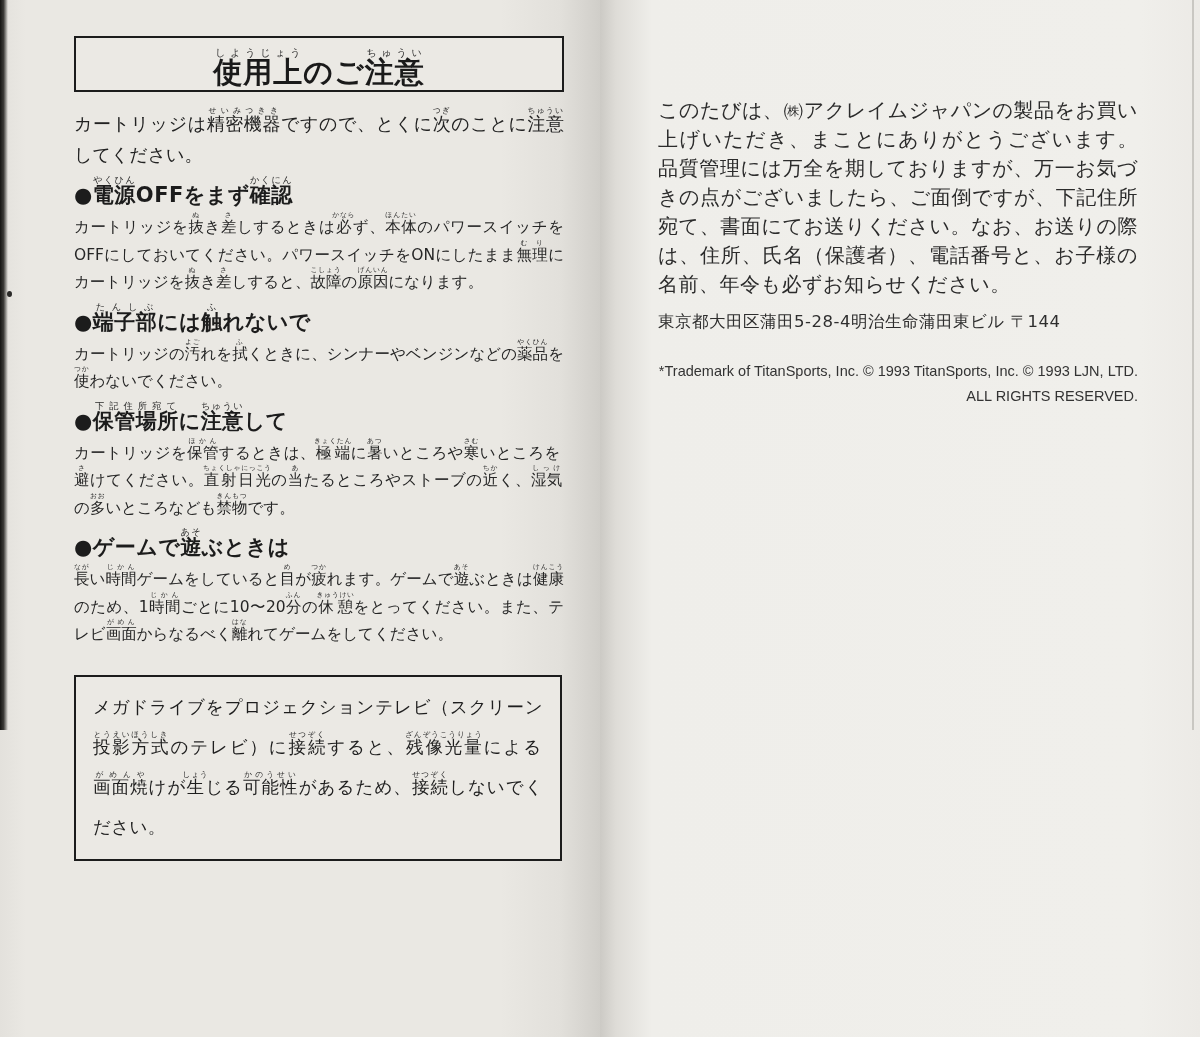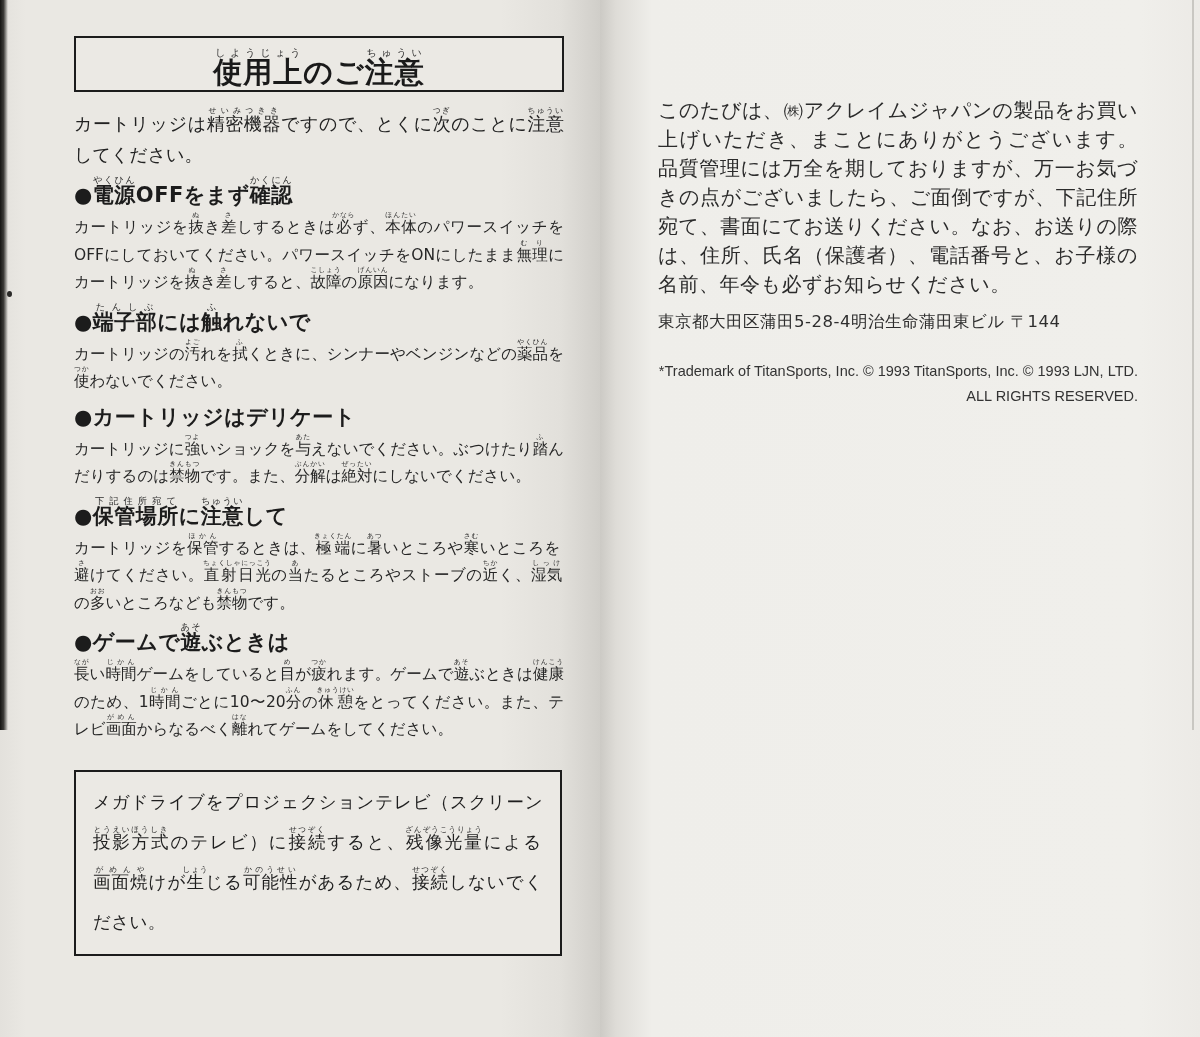--- a/index.html
+++ b/index.html
@@ -121,24 +121,20 @@
     </div>
 
     <div class="usage-section">
       <div class="section-heading">●<ruby>端子部<rt>たんしぶ</rt></ruby>には<ruby>触<rt>ふ</rt></ruby>れないで</div>
     </div>
 
     <div class="usage-section">
       <div class="section-body">カートリッジの<ruby>汚<rt>よご</rt></ruby>れを<ruby>拭<rt>ふ</rt></ruby>くときに、シンナーやベンジンなどの<ruby>薬品<rt>やくひん</rt></ruby>を<ruby>使<rt>つか</rt></ruby>わないでください。</div>
     </div>
 
-    <div class="usage-section">
-      <div class="section-heading">●カートリッジはデリケート</div>
-      <div class="section-body">カートリッジに<ruby>強<rt>つよ</rt></ruby>いショックを<ruby>与<rt>あた</rt></ruby>えないでください。ぶつけたり<ruby>踏<rt>ふ</rt></ruby>んだりするのは<ruby>禁物<rt>きんもつ</rt></ruby>です。また、<ruby>分解<rt>ぶんかい</rt></ruby>は<ruby>絶対<rt>ぜったい</rt></ruby>にしないでください。</div>
-    </div>
 
     <div class="usage-section">
       <div class="section-heading">●<ruby>保管場所<rt>下記住所宛て</rt></ruby>に<ruby>注意<rt>ちゅうい</rt></ruby>して</div>
       <div class="section-body">カートリッジを<ruby>保管<rt>ほかん</rt></ruby>するときは、<ruby>極端<rt>きょくたん</rt></ruby>に<ruby>暑<rt>あつ</rt></ruby>いところや<ruby>寒<rt>さむ</rt></ruby>いところを<ruby>避<rt>さ</rt></ruby>けてください。<ruby>直射日光<rt>ちょくしゃにっこう</rt></ruby>の<ruby>当<rt>あ</rt></ruby>たるところやストーブの<ruby>近<rt>ちか</rt></ruby>く、<ruby>湿気<rt>しっけ</rt></ruby>の<ruby>多<rt>おお</rt></ruby>いところなども<ruby>禁物<rt>きんもつ</rt></ruby>です。</div>
     </div>
 
     <div class="usage-section">
       <div class="section-heading">●ゲームで<ruby>遊<rt>あそ</rt></ruby>ぶときは</div>
       <div class="section-body"><ruby>長<rt>なが</rt></ruby>い<ruby>時間<rt>じかん</rt></ruby>ゲームをしていると<ruby>目<rt>め</rt></ruby>が<ruby>疲<rt>つか</rt></ruby>れます。ゲームで<ruby>遊<rt>あそ</rt></ruby>ぶときは<ruby>健康<rt>けんこう</rt></ruby>のため、1<ruby>時間<rt>じかん</rt></ruby>ごとに10〜20<ruby>分<rt>ふん</rt></ruby>の<ruby>休憩<rt>きゅうけい</rt></ruby>をとってください。また、テレビ<ruby>画面<rt>がめん</rt></ruby>からなるべく<ruby>離<rt>はな</rt></ruby>れてゲームをしてください。</div>
     </div>

